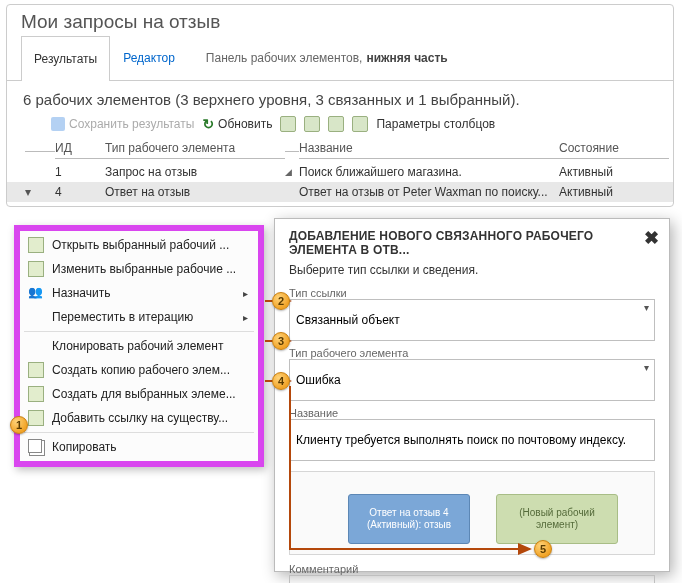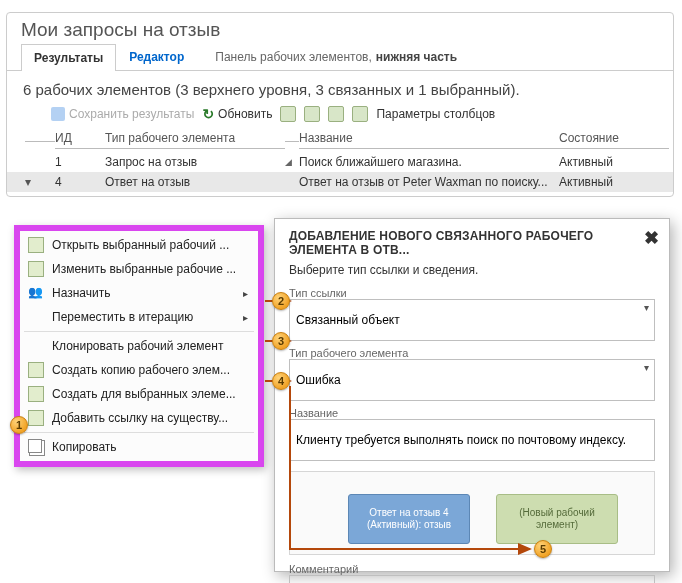--- a/index.html
+++ b/index.html
@@ -9,45 +9,44 @@
     font-size: 12px;
     background: #fff;
     color: #333;
     width: 682px;
     height: 583px;
     position: relative;
     overflow: hidden;
   }
   .main-panel {
     position: absolute;
-    left: 6px; top: 12px;
+    left: 6px; top: 4px;
     width: 668px;
     border: 1px solid #ccc;
     border-radius: 4px;
     background: #fff;
   }
   .page-title {
     font-size: 19px;
     color: #555;
     padding: 6px 14px 2px 14px;
   }
   .tabs {
     display: flex;
     align-items: center;
     border-bottom: 1px solid #ccc;
     padding: 0 14px;
     gap: 0;
   }
   .tab {
-    padding: 6px 12px;
+    padding: 15px 12px;
     border: 1px solid transparent;
     border-bottom: none;
     cursor: pointer;
     color: #0066cc;
-    font-weight: bold;
   }
   .tab.active {
     border-color: #ccc;
     background: #fff;
     color: #333;
     position: relative;
     top: 1px;
   }
   .tab-static {
     margin-left: 18px;

